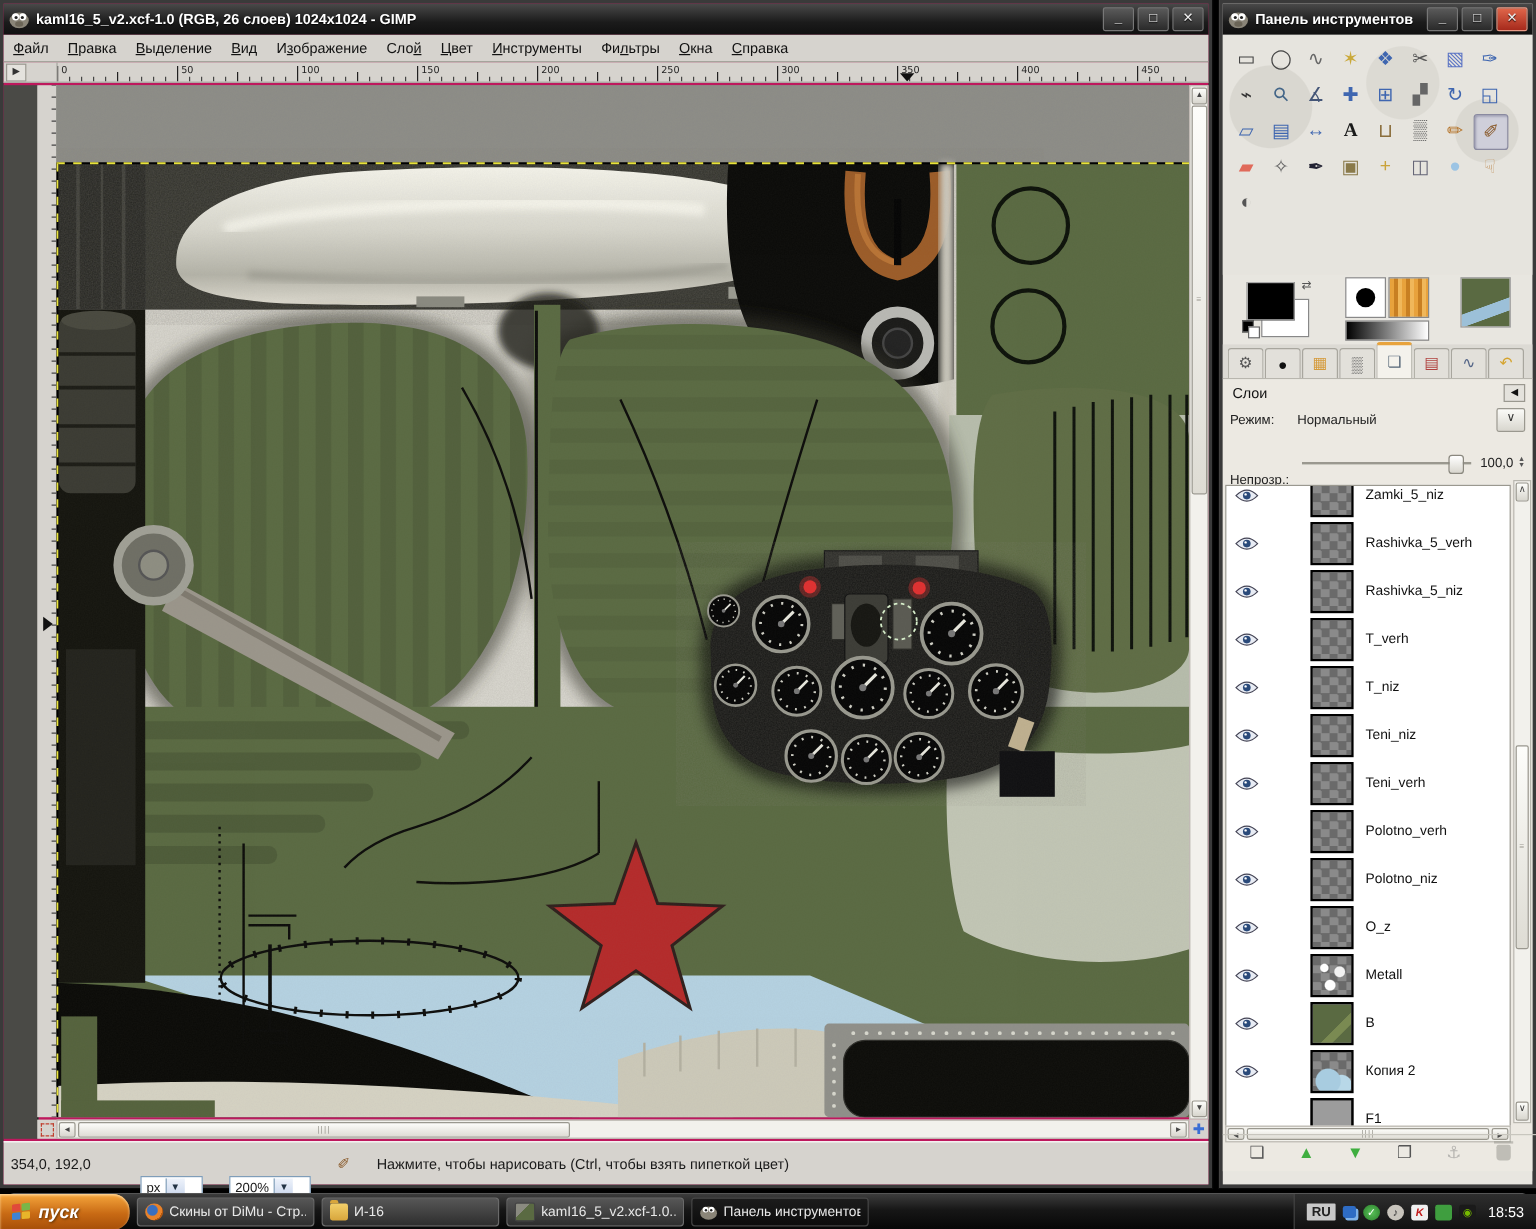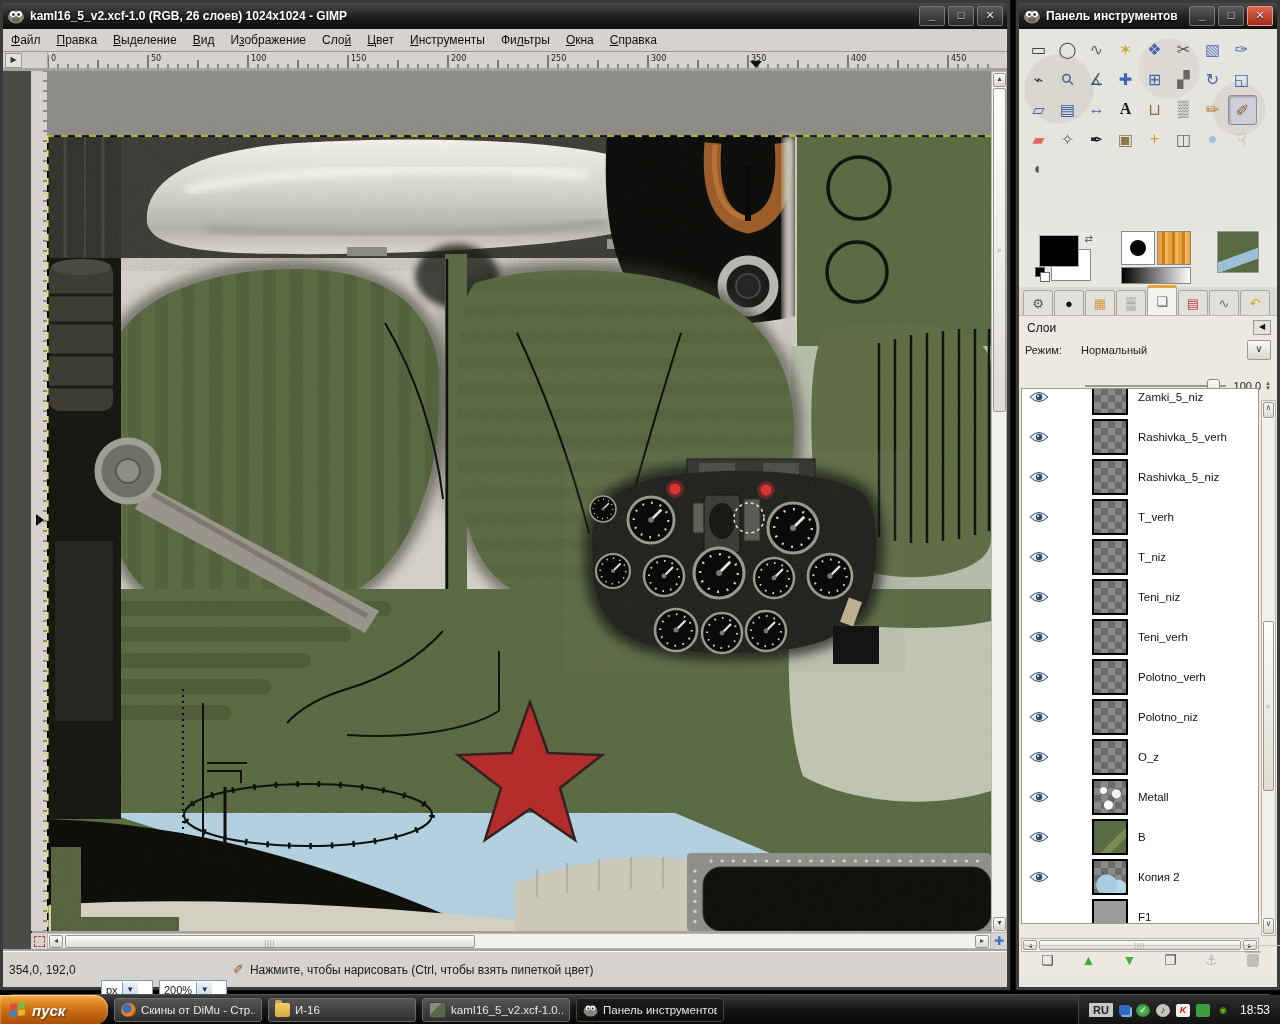--- a/index.html
+++ b/index.html
@@ -1,17 +1,17 @@
 <!DOCTYPE html>
 <html><head>
 <meta charset="utf-8">
 <style>
   html,body{margin:0;padding:0;width:1280px;height:1024px;background:#000;overflow:hidden;
     font-family:"Liberation Sans","DejaVu Sans",sans-serif;-webkit-font-smoothing:antialiased;}
-  .win{position:absolute;border:3px solid #3a3a3a;outline:1px solid #0a0a0a;background:#a3a3a3;box-sizing:border-box;}
+  .win{position:absolute;border:3px solid #3a3a3a;outline:1px solid #0a0a0a;background:#be185d;box-sizing:border-box;}
   .titlebar{height:26px;background:linear-gradient(#4a4a4a,#1b1b1b 60%,#101010);display:flex;align-items:center;
     padding:0 4px;color:#fff;font-size:12px;font-weight:bold;text-shadow:0 1px 1px #000;}
   .titlebar .t-icon{width:18px;height:16px;margin-right:5px;flex:0 0 auto;}
   .titlebar .t-text{flex:1;white-space:nowrap;overflow:hidden;}
   .tb-btn{width:24px;height:18px;margin-left:3px;background:linear-gradient(#5a5a5a,#2a2a2a);border:1px solid #777;
     border-radius:2px;color:#eee;font-size:11px;line-height:16px;text-align:center;font-weight:bold;}
   .tb-btn.close-red{background:linear-gradient(#e0664a,#a62a1c);border-color:#e89a86;}
   
   #mainwin{left:0;top:0;width:1010px;height:990px;}
   #menubar{height:22px;background:#d6d3ce;border-bottom:1px solid #9a9890;display:flex;align-items:center;font-size:12px;color:#111;}
@@ -26,21 +26,21 @@
   #vruler{position:absolute;left:28px;top:0;width:16px;height:860px;background:#d6d3ce;border-right:1px solid #a8a6a0;}
   #left-gutter{position:absolute;left:0;top:0;width:28px;height:878px;background:#4a4a46;border-right:1px solid #222;}
   #canvas-img{position:absolute;left:44px;top:0;width:944px;height:860px;background:#8e8e89;}
   
   .sb{position:absolute;background:#f2f1ec;border:1px solid #b8b6ae;box-sizing:border-box;}
   .sb-btn{position:absolute;background:linear-gradient(#fdfdfa,#d8d6ce);border:1px solid #9a988f;border-radius:2px;
     color:#444;text-align:center;box-sizing:border-box;font-size:8px;}
   .sb-thumb{position:absolute;background:linear-gradient(#fdfdfa,#dedcd4);border:1px solid #9a988f;border-radius:2px;box-sizing:border-box;}
   .grip{position:absolute;left:50%;top:50%;transform:translate(-50%,-50%);color:#9a988f;font-size:7px;letter-spacing:1px;}
   #statusbar{position:absolute;left:0;bottom:0;width:1004px;height:36px;background:#d6d3ce;border-top:1px solid #fff;
-     display:flex;align-items:center;font-size:12px;color:#1a1a1a;padding:0 6px;box-sizing:border-box;gap:6px;}
+     display:flex;align-items:center;font-size:12px;color:#1a1a1a;padding:0 6px;box-sizing:border-box;gap:22px;}
   .combo{background:#fff;border:1px solid #7f9db9;height:19px;display:flex;align-items:center;font-size:11px;padding-left:4px;margin-top:41px;}
   .combo .arrow{width:15px;height:17px;margin-left:4px;background:linear-gradient(#eef3fb,#c6d3ea);border-left:1px solid #7f9db9;
      font-size:8px;line-height:16px;text-align:center;color:#234;}
   
   #toolbox{left:1016px;top:0;width:264px;height:990px;background:#e8e6e0;}
   #tool-area{position:relative;height:200px;background:#e6e4de;
      background-image:radial-gradient(circle at 40px 60px,#d9d7d0 0 34px,transparent 35px),
        radial-gradient(circle at 150px 40px,#dcdad3 0 30px,transparent 31px),
        radial-gradient(circle at 220px 80px,#dad8d1 0 26px,transparent 27px);}
   #tool-grid{display:grid;grid-template-columns:repeat(8,29px);grid-auto-rows:30px;padding:6px 0 0 6px;}
@@ -74,21 +74,21 @@
   #lp-menu-btn{width:16px;height:13px;border:1px solid #9a988f;background:#e4e2dc;text-align:center;font-size:8px;line-height:12px;}
   .dd-btn{width:22px;height:18px;border:1px solid #9a988f;border-radius:2px;background:linear-gradient(#fbfbf8,#d8d6ce);
      text-align:center;font-size:10px;color:#333;line-height:16px;}
   #op-slider{flex:1;height:14px;position:relative;margin:0 4px;}
   #op-track{position:absolute;left:0;right:0;top:6px;height:2px;background:#9a988f;}
   #op-handle{position:absolute;right:6px;top:0;width:11px;height:14px;border:1px solid #8a887f;border-radius:3px;
      background:linear-gradient(#fff,#d8d6ce);}
   #spin{display:flex;flex-direction:column;font-size:6px;line-height:5px;color:#555;}
   .chk{width:14px;height:14px;background:#fff;border:1px solid #8a887f;}
   .chk.pat{background:repeating-conic-gradient(#9a9a9a 0 25%,#6e6e6e 0 50%) 0 0/8px 8px;}
-  #layers-list{position:absolute;left:2px;top:72px;width:238px;height:536px;background:#fff;border:1px solid #9a988f;
+  #layers-list{position:absolute;left:2px;top:88px;width:238px;height:536px;background:#fff;border:1px solid #9a988f;
      overflow:hidden;box-sizing:border-box;}
   .layer-row{display:flex;align-items:center;height:40px;gap:0;}
   .layer-row:first-child{margin-top:-12px;}
   .eye-cell{width:34px;display:flex;justify-content:center;}
   .thumb{width:36px;height:36px;border:2px solid #000;margin-left:36px;box-sizing:border-box;
      background:repeating-conic-gradient(#8a8a8a 0 25%,#6a6a6a 0 50%) 0 0/14px 14px;}
   .thumb.metall{background-image:radial-gradient(circle at 30% 30%,#fff 0 3px,transparent 4px),
      radial-gradient(circle at 70% 40%,#f2f2f2 0 4px,transparent 5px),
      radial-gradient(circle at 45% 75%,#fff 0 4px,transparent 5px),
      repeating-conic-gradient(#8a8a8a 0 25%,#6a6a6a 0 50%);background-size:auto,auto,auto,14px 14px;}

